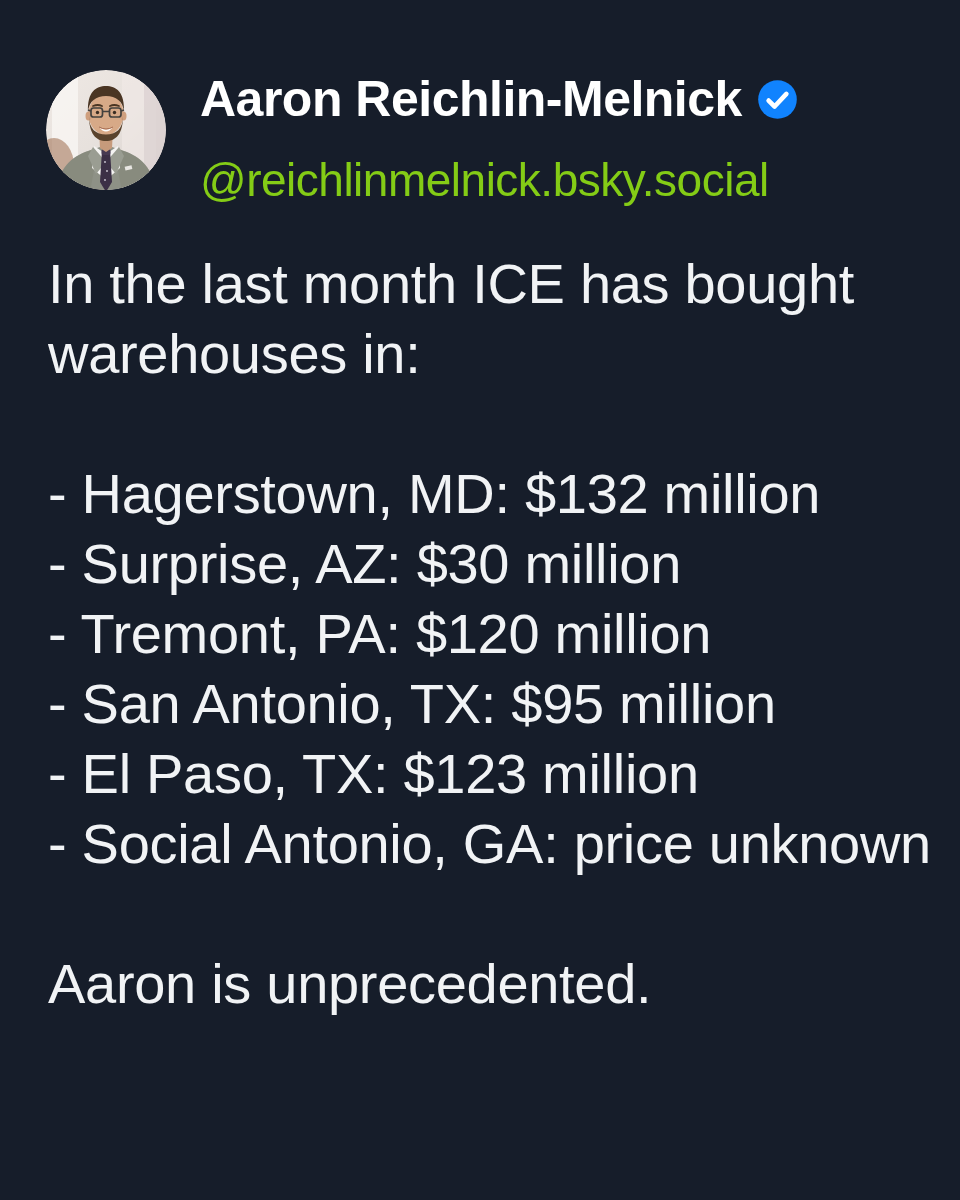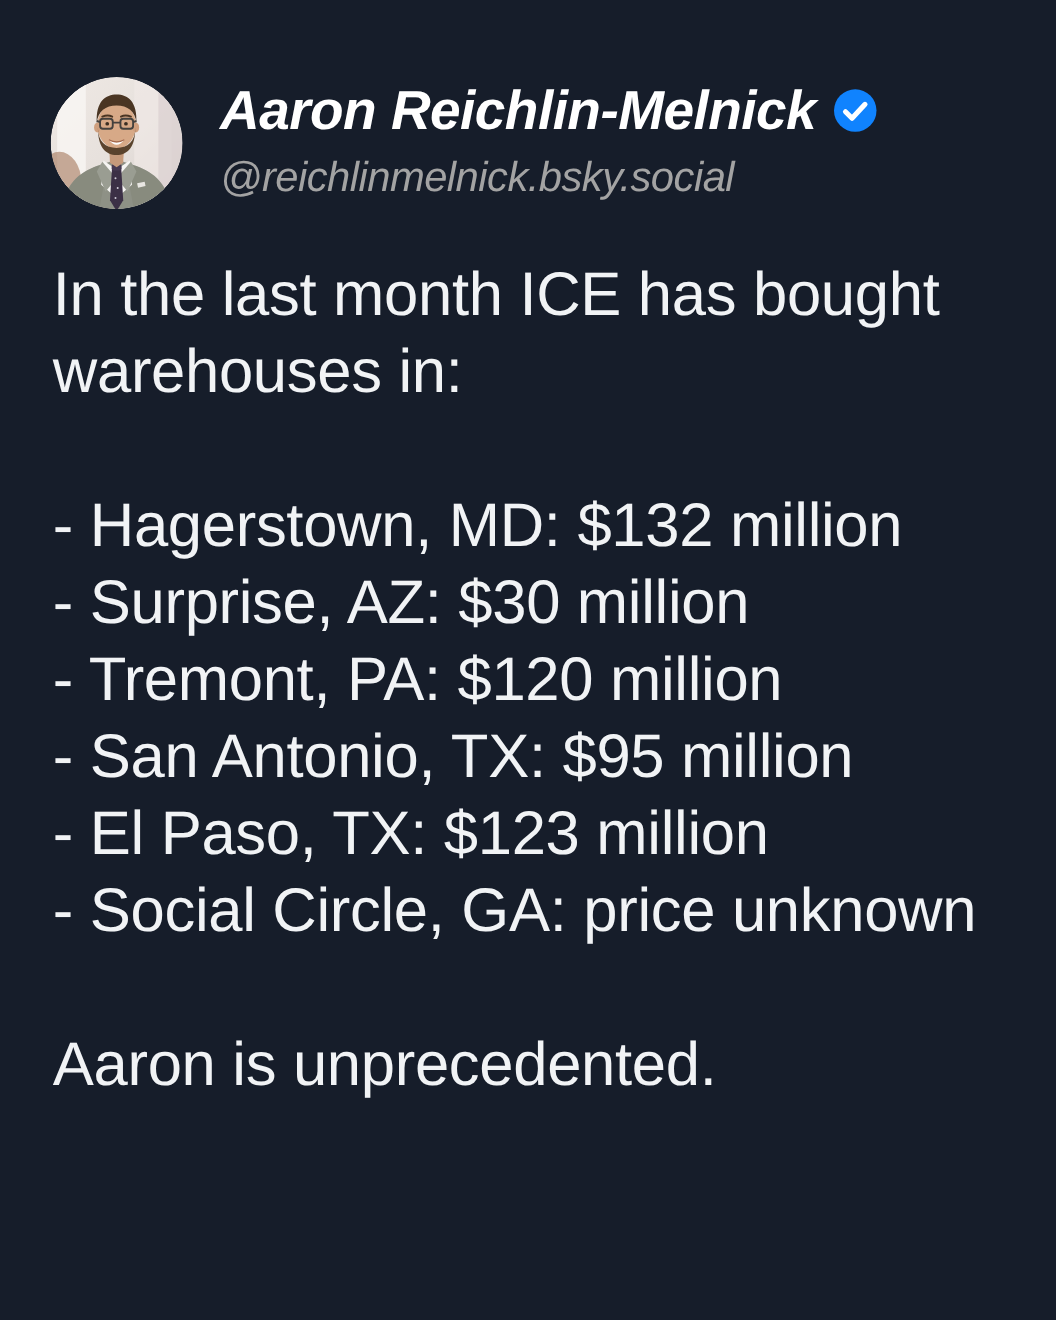--- a/index.html
+++ b/index.html
@@ -12,22 +12,21 @@
     width: 960px;
     height: 1200px;
     box-sizing: border-box;
     background: #161d2a;
     padding: 70px 44px 0 46px;
     font-family: "Liberation Sans", sans-serif;
     overflow: hidden;
   }
   .header {
     display: flex;
-    align-items: center;
-    font-style: italic;
+    align-items: flex-start;
   }
   .avatar {
     flex: 0 0 auto;
     width: 120px;
     height: 120px;
     border-radius: 50%;
     overflow: hidden;
   }
   .avatar svg { display: block; width: 100%; height: 100%; }
   .author {
@@ -47,27 +46,27 @@
     line-height: 58px;
   }
   .badge {
     margin-left: 15px;
     width: 41px;
     height: 41px;
     flex: 0 0 auto;
   }
   .badge svg { display: block; width: 41px; height: 41px; }
   .handle {
-    font-size: 38px;
+    font-size: 46px;
     font-weight: 400;
-    color: #a3a3a3;
+    color: #84cc16;
     letter-spacing: -0.5px;
     white-space: nowrap;
     line-height: 54px;
-    margin-top: 6px;
+    margin-top: 25px;
   }
   .body {
     margin-top: 42px;
     margin-left: 2px;
     color: #f1f3f5;
     font-size: 56px;
     letter-spacing: -0.3px;
   }
   .line {
     margin: 0;
@@ -168,18 +167,18 @@
 
   <div class="body">
     <p class="line">In the last month ICE has bought</p>
     <p class="line">warehouses in:</p>
     <p class="line"></p>
     <p class="line">- Hagerstown, MD: $132 million</p>
     <p class="line">- Surprise, AZ: $30 million</p>
     <p class="line">- Tremont, PA: $120 million</p>
     <p class="line">- San Antonio, TX: $95 million</p>
     <p class="line">- El Paso, TX: $123 million</p>
-    <p class="line">- Social Circle, GA: price unknown</p>
+    <p class="line">- Social Antonio, GA: price unknown</p>
     <p class="line"></p>
     <p class="line">Aaron is unprecedented.</p>
   </div>
 
 </div>
 
 </body></html>

